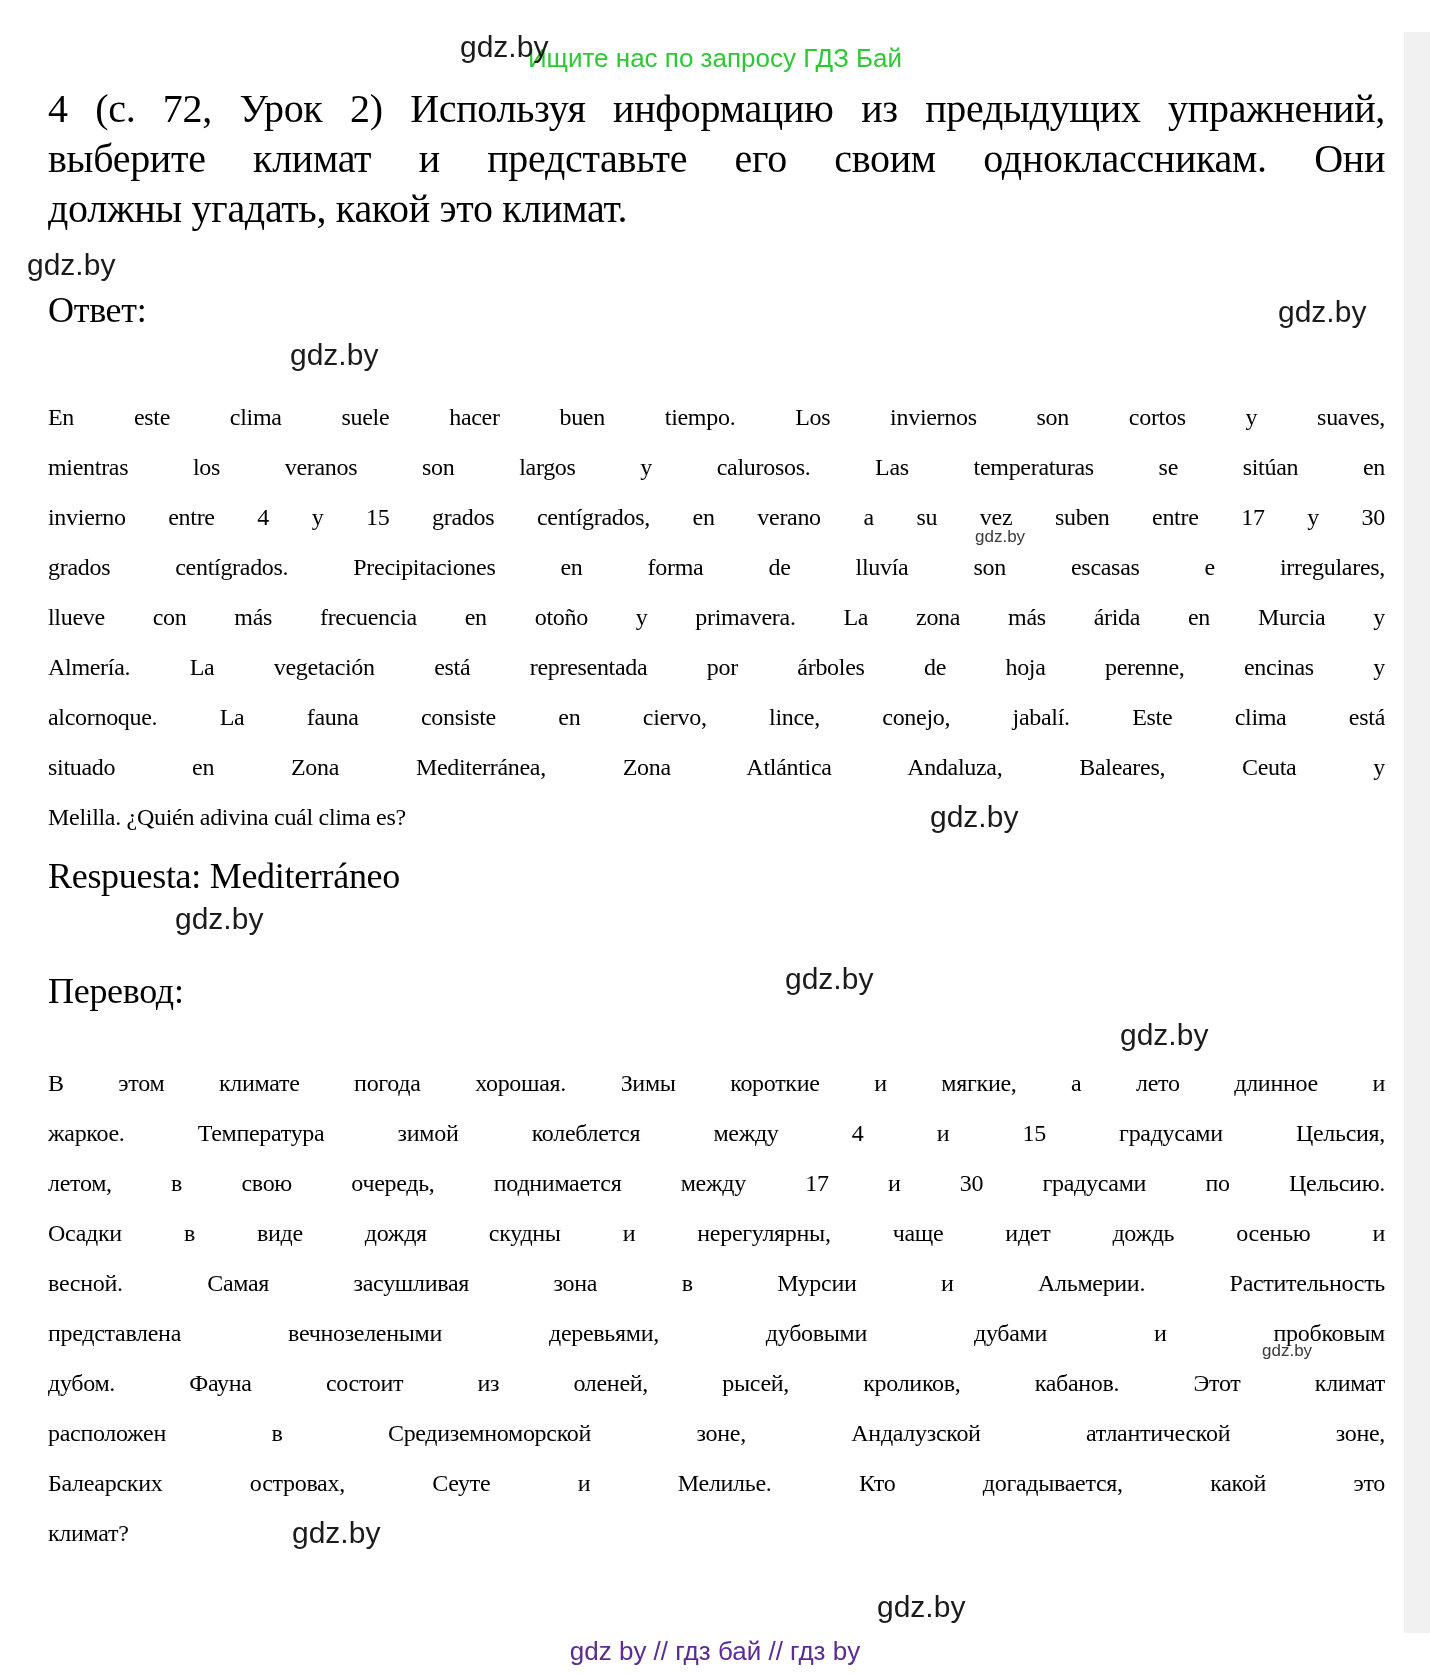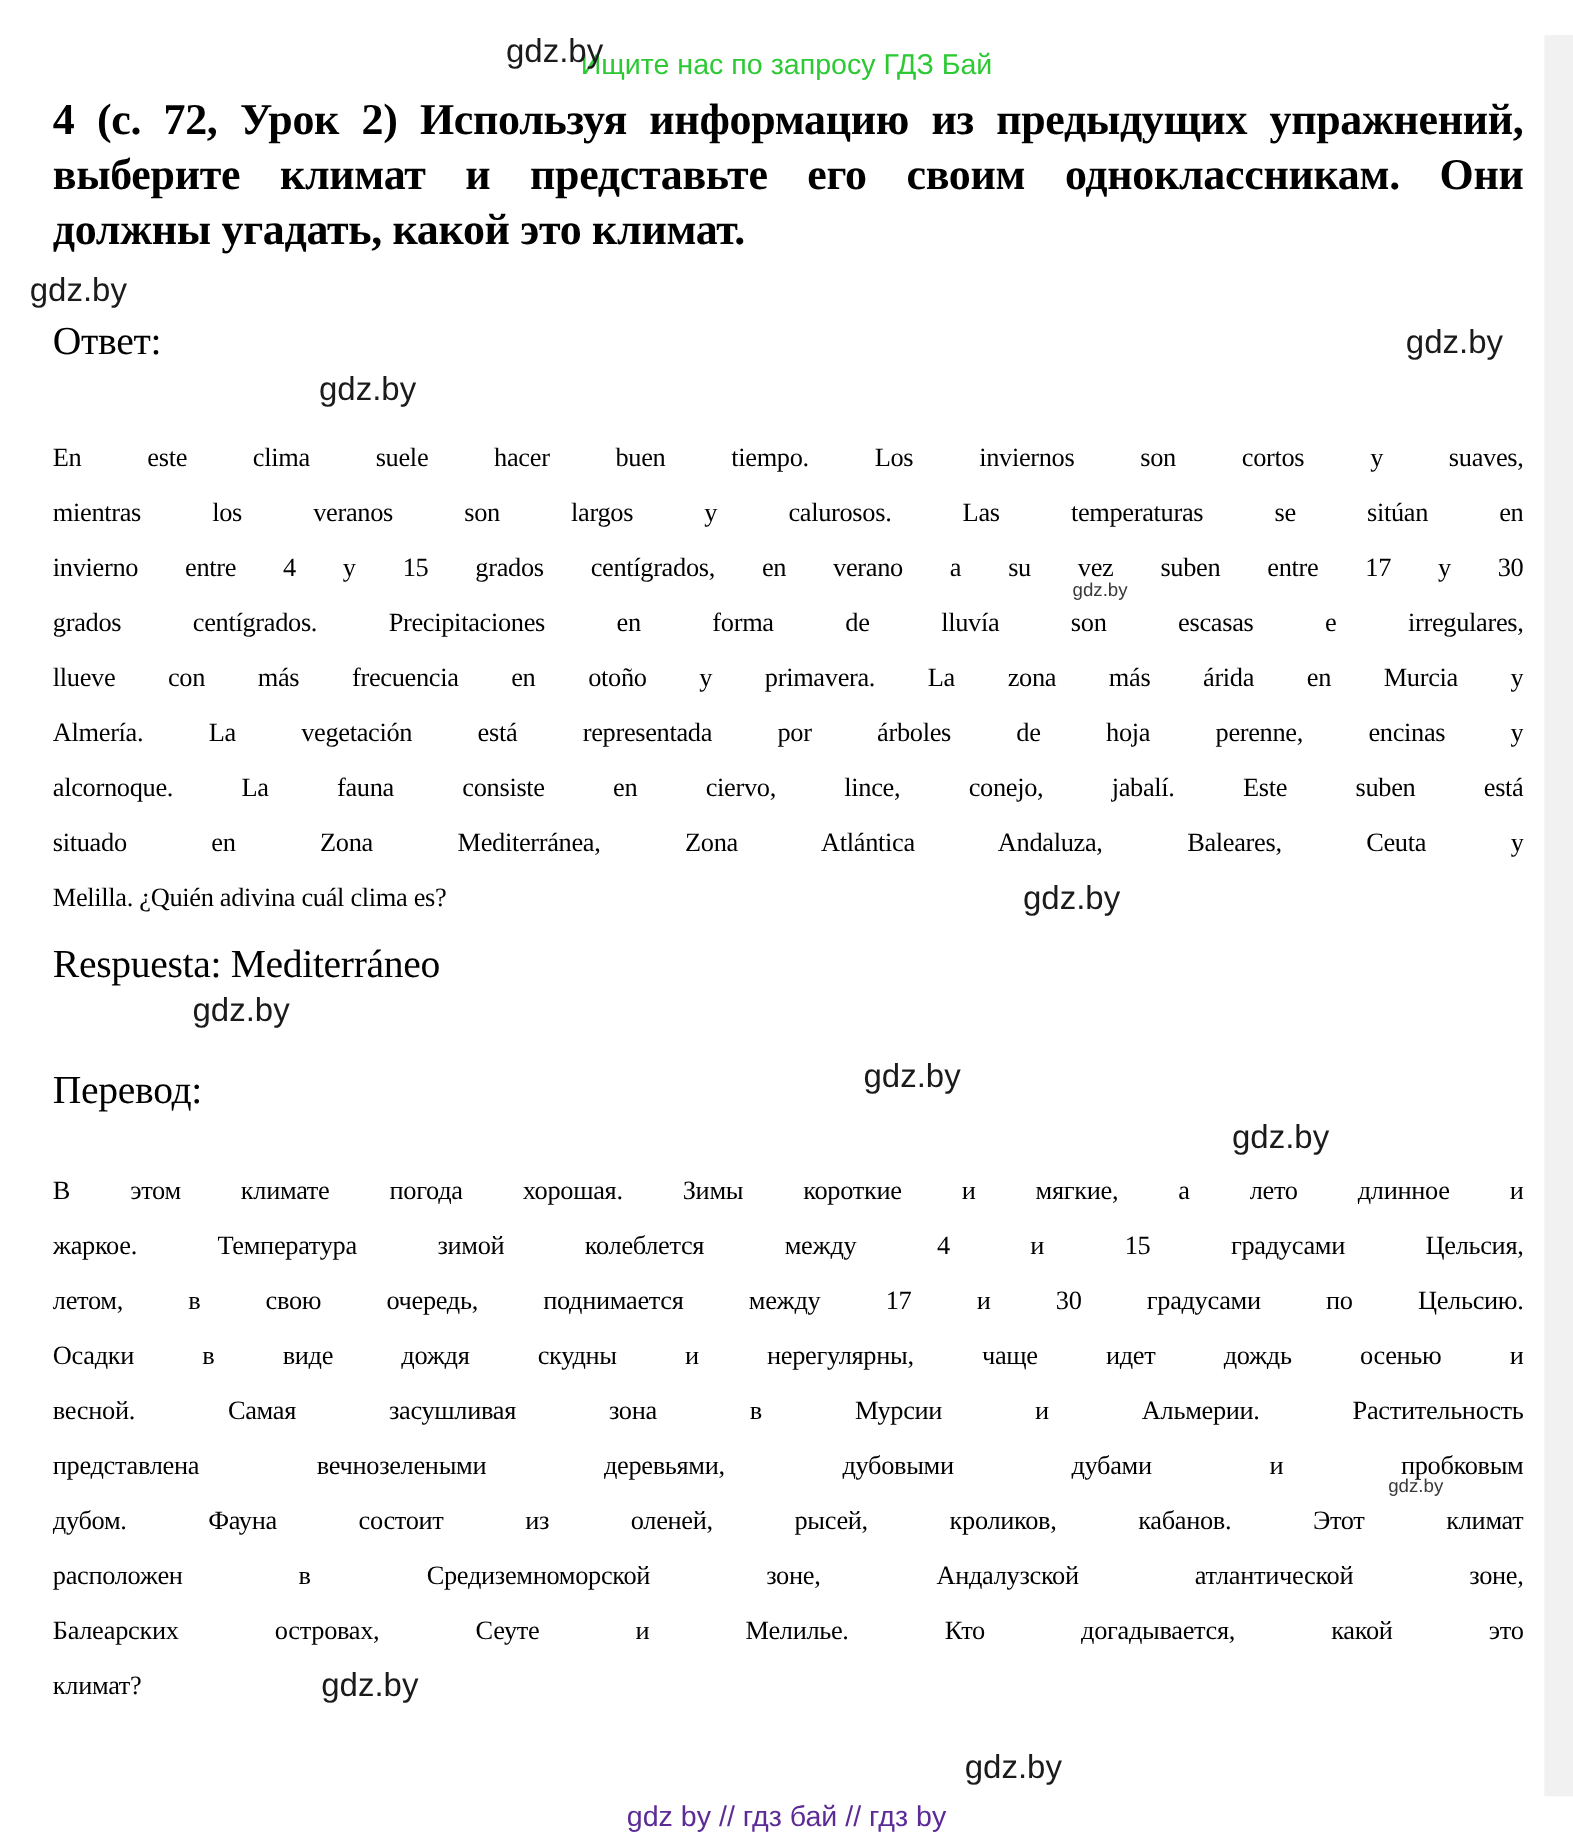--- a/index.html
+++ b/index.html
@@ -19,21 +19,21 @@
     text-align: center;
     font-family: "Liberation Sans", sans-serif;
     font-size: 26px;
     color: #2CC935;
     margin-top: 38px;
   }
   .heading {
     position: absolute;
     left: 48px; top: 84px;
     width: 1337px;
-    font-weight: bold;
+    font-weight: normal;
     font-size: 40px;
     line-height: 50px;
     letter-spacing: -0.3px;
   }
   .para {
     position: absolute;
     left: 48px;
     width: 1337px;
     font-size: 24px;
     line-height: 50px;
@@ -98,21 +98,21 @@
 
   <span class="wm" style="left:290px; top:338px;">gdz.by</span>
 
   <div class="para" style="top:392px;">
     <div class="jline">En este clima suele hacer buen tiempo. Los inviernos son cortos y suaves,</div>
     <div class="jline">mientras los veranos son largos y calurosos. Las temperaturas se sitúan en</div>
     <div class="jline">invierno entre 4 y 15 grados centígrados, en verano a su vez suben entre 17 y 30</div>
     <div class="jline">grados centígrados. Precipitaciones en forma de lluvía son escasas e irregulares,</div>
     <div class="jline">llueve con más frecuencia en otoño y primavera. La zona más árida en Murcia y</div>
     <div class="jline">Almería. La vegetación está representada por árboles de hoja perenne, encinas y</div>
-    <div class="jline">alcornoque. La fauna consiste en ciervo, lince, conejo, jabalí. Este suben está</div>
+    <div class="jline">alcornoque. La fauna consiste en ciervo, lince, conejo, jabalí. Este clima está</div>
     <div class="jline">situado en Zona Mediterránea, Zona Atlántica Andaluza, Baleares, Ceuta y</div>
     <div class="lline">Melilla. ¿Quién adivina cuál clima es?</div>
   </div>
 
   <span class="wm wm-sm" style="left:975px; top:528px;">gdz.by</span>
 
   <span class="wm" style="left:930px; top:800px;">gdz.by</span>
 
   <div class="label" style="top:854px;">Respuesta: Mediterráneo</div>
 

